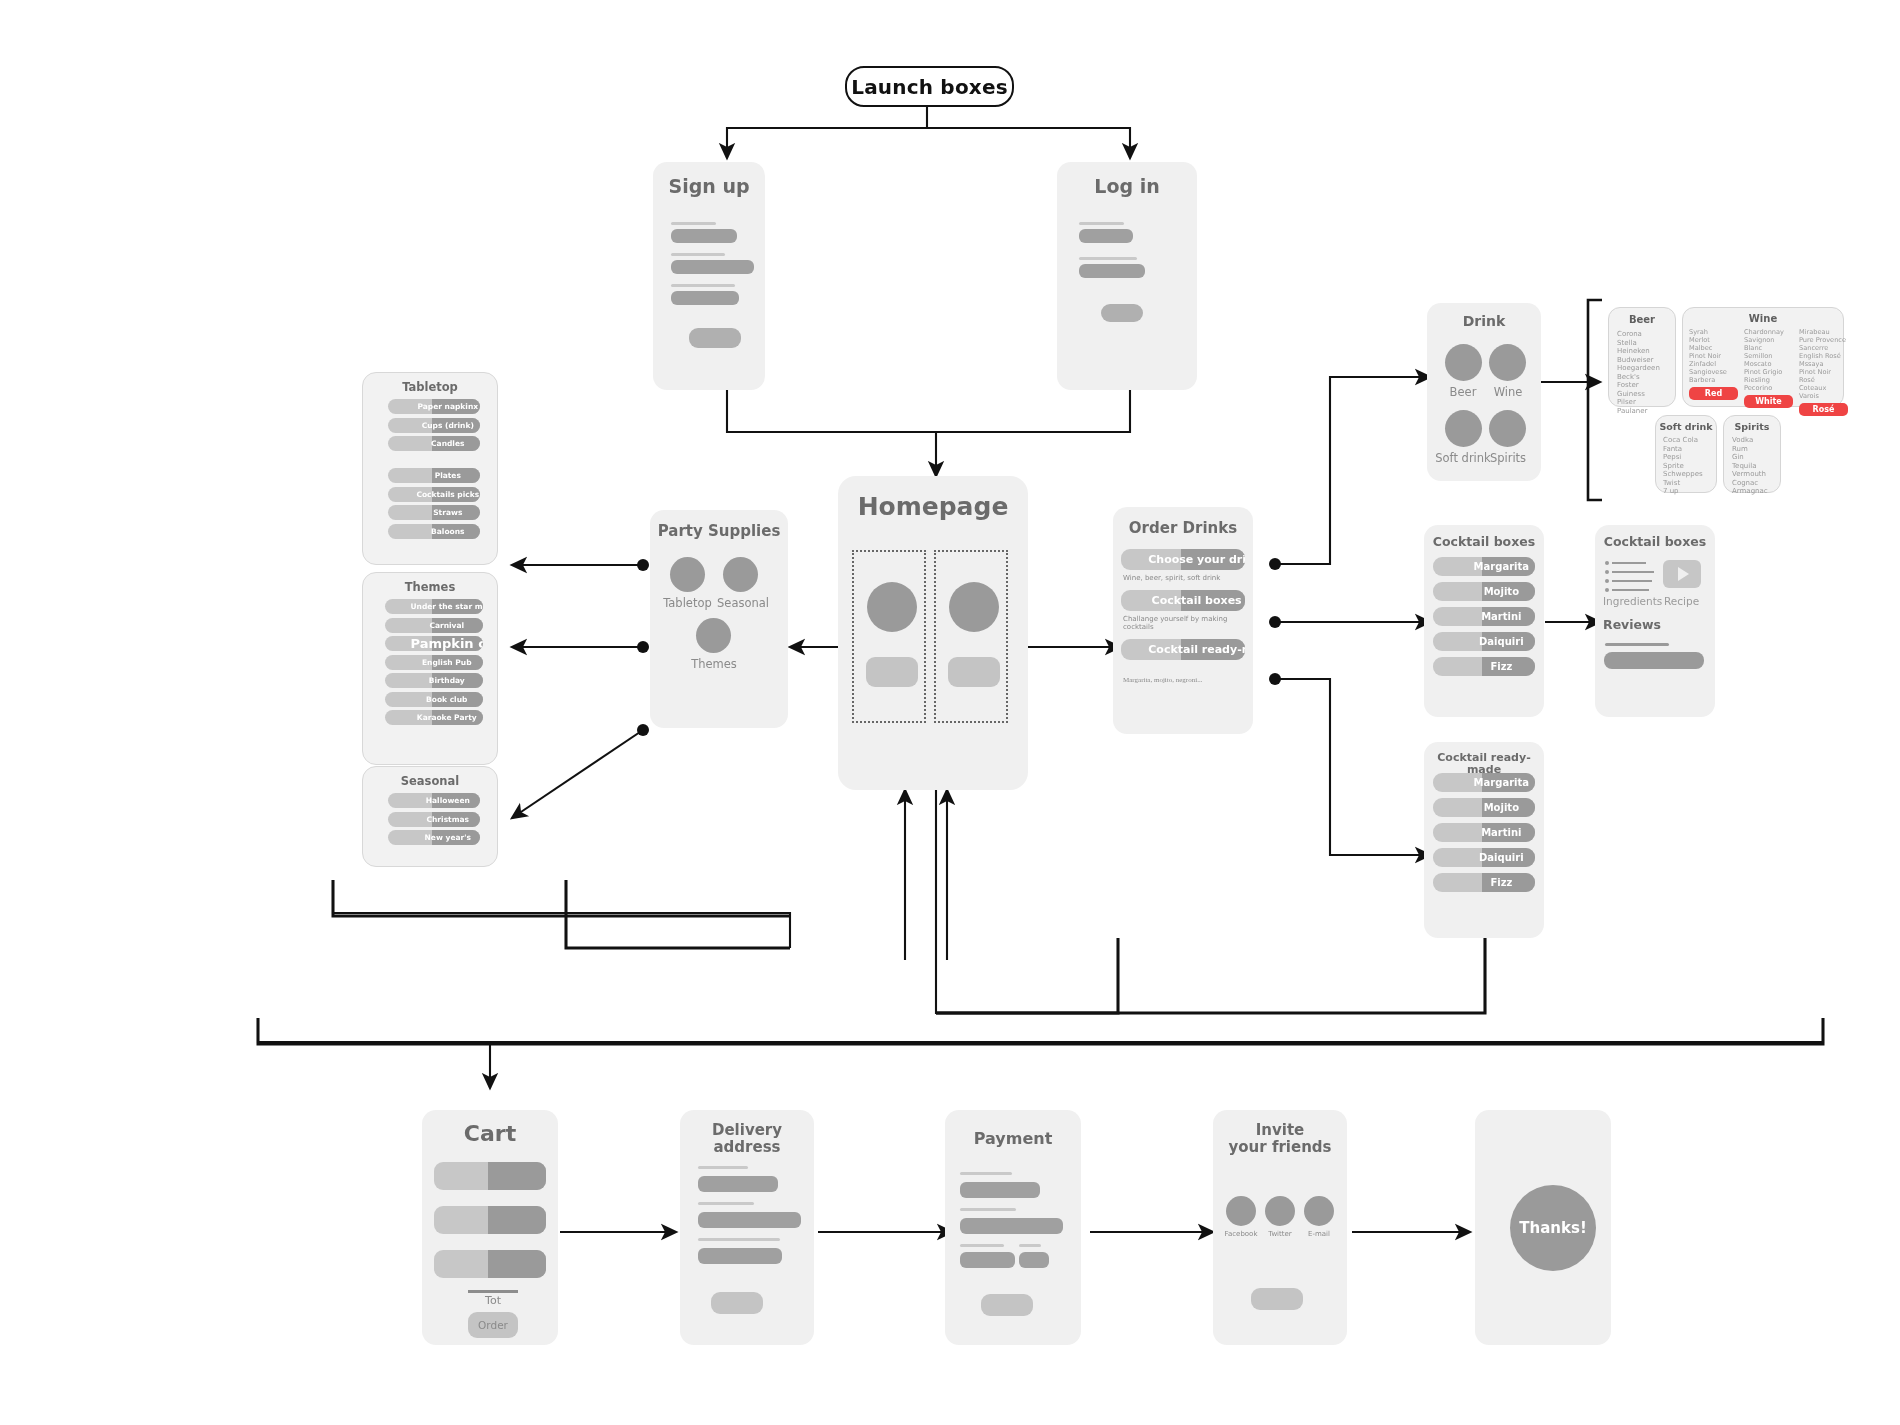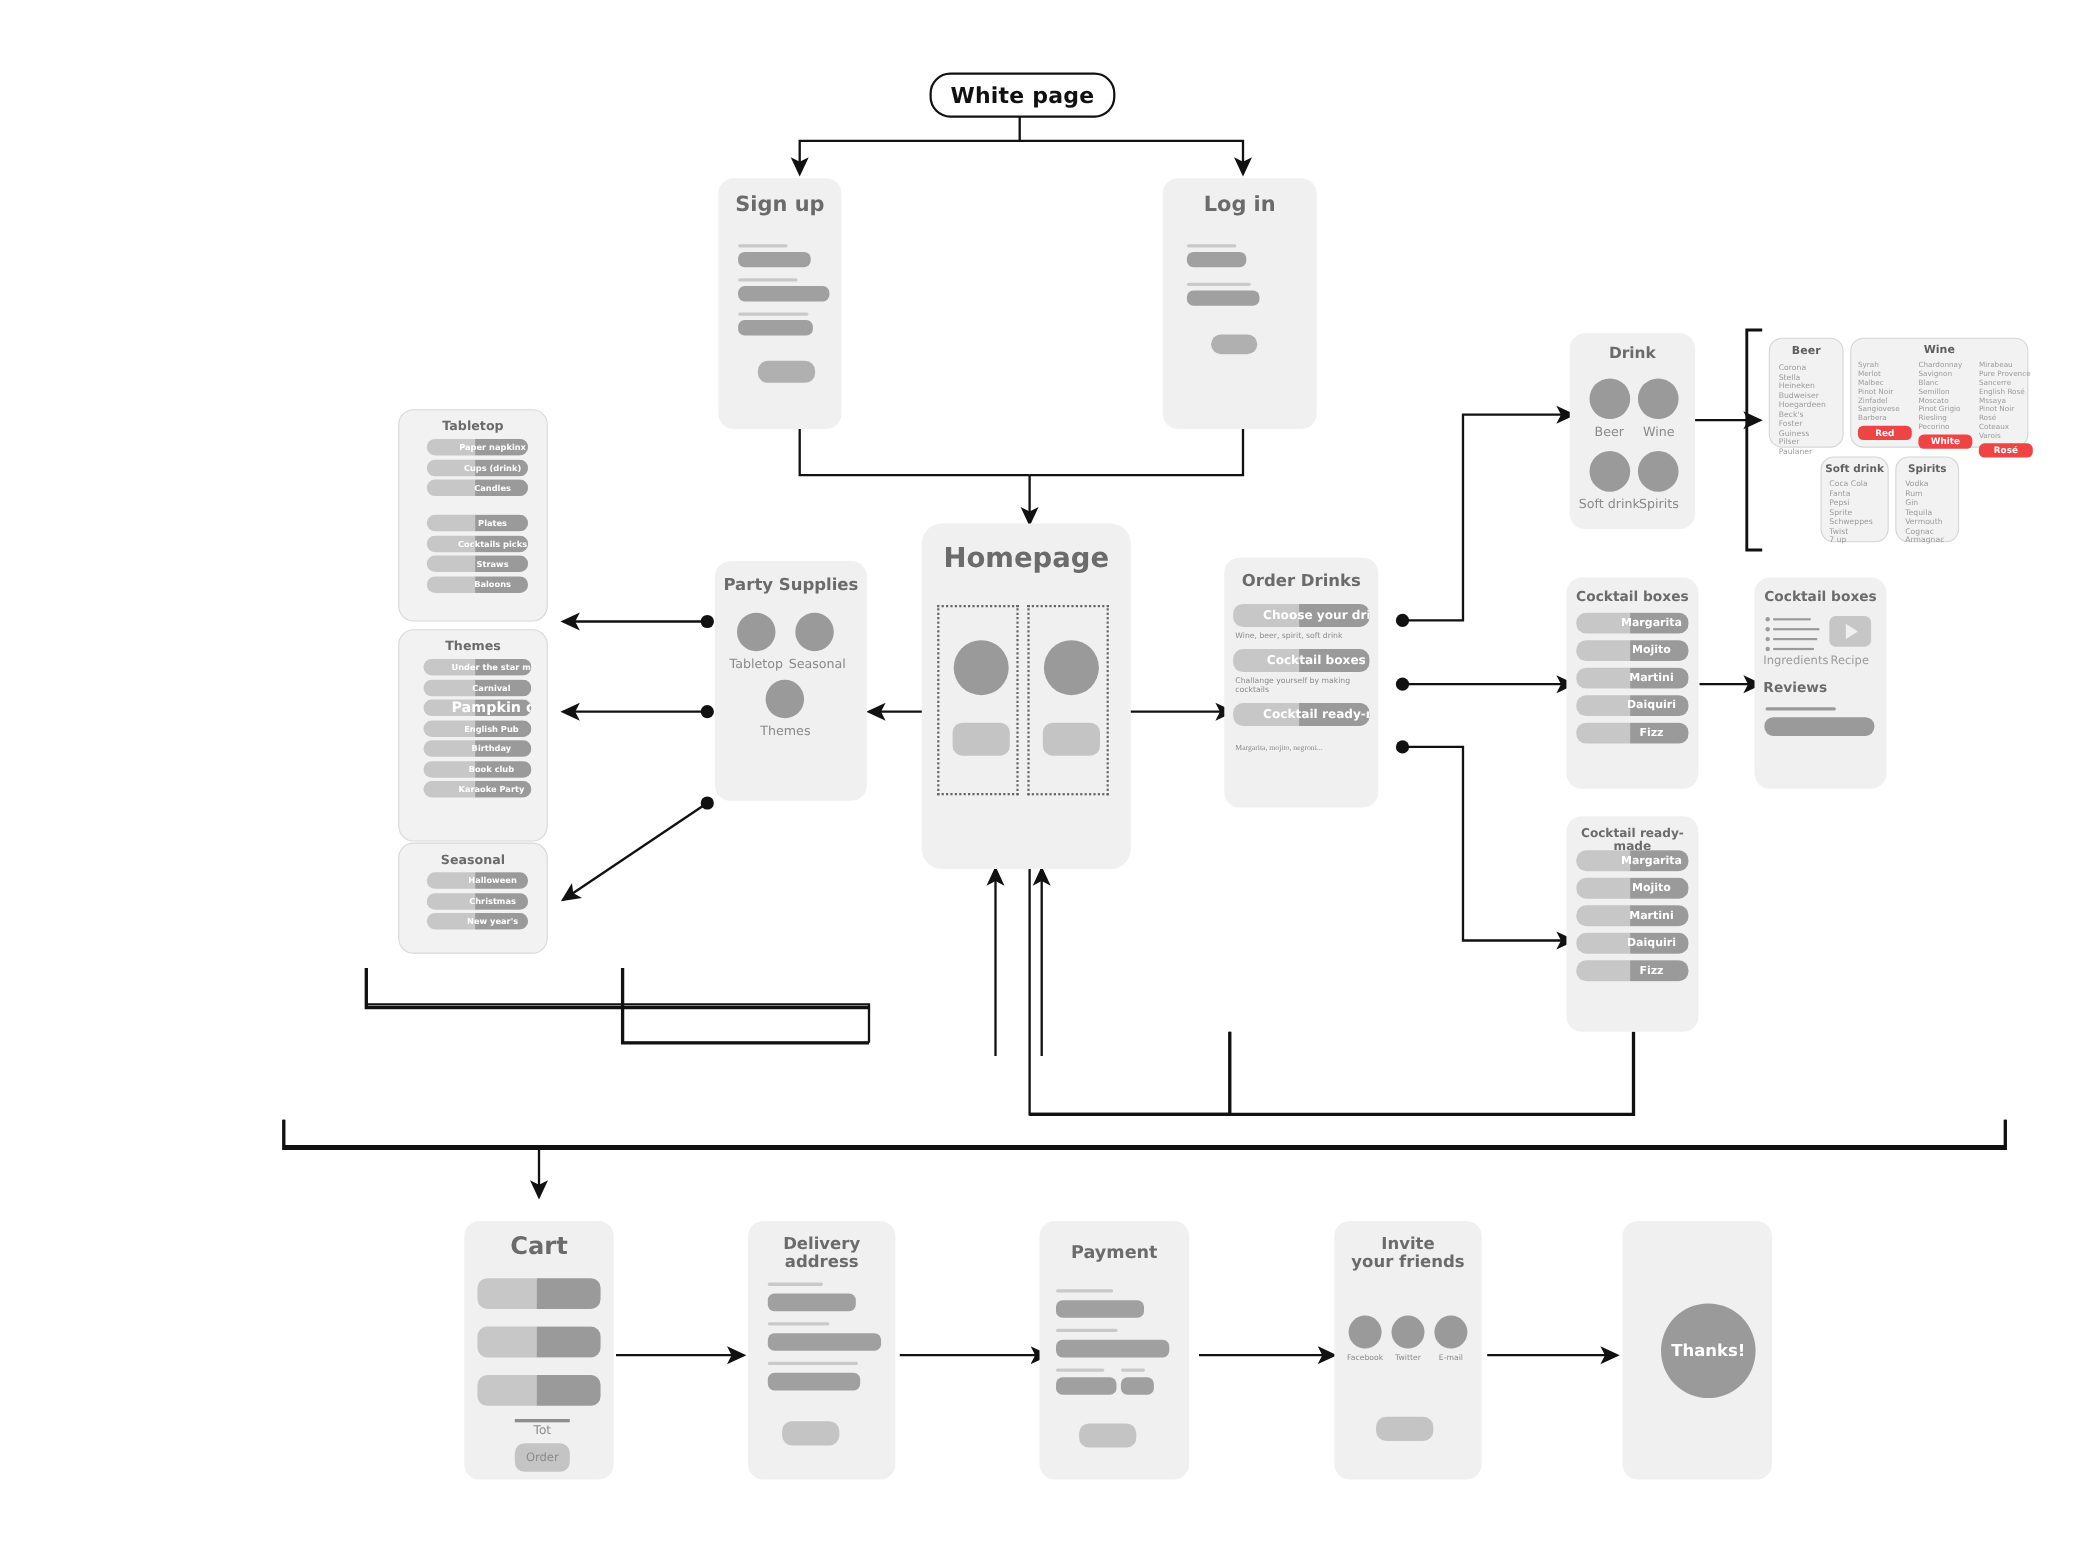--- a/index.html
+++ b/index.html
@@ -131,21 +131,21 @@
       <circle cx="1275" cy="622" r="6"></circle>
       <circle cx="1275" cy="679" r="6"></circle>
     </g>
 
     <g stroke="#111" stroke-width="2.6" fill="none">
       <path d="M1602,300 H1588 V500 H1602"></path>
     </g>
   </svg>
 
   <div id="launch">
-    <span>White page</span>
+    <span>Launch boxes</span>
   </div>
 
   <div class="card" style="left:653px;top:162px;width:112px;height:228px;">
     <div class="card-title" style="font-size:19px;margin-top:14px;">Sign up</div>
     <div class="lbl" style="position:absolute;left:18px;top:60px;width:45px;"></div>
     <div class="fld" style="position:absolute;left:18px;top:67px;width:66px;height:14px;"></div>
     <div class="lbl" style="position:absolute;left:18px;top:91px;width:54px;"></div>
     <div class="fld" style="position:absolute;left:18px;top:98px;width:83px;height:14px;"></div>
     <div class="lbl" style="position:absolute;left:18px;top:122px;width:64px;"></div>
     <div class="fld" style="position:absolute;left:18px;top:129px;width:68px;height:14px;"></div>

